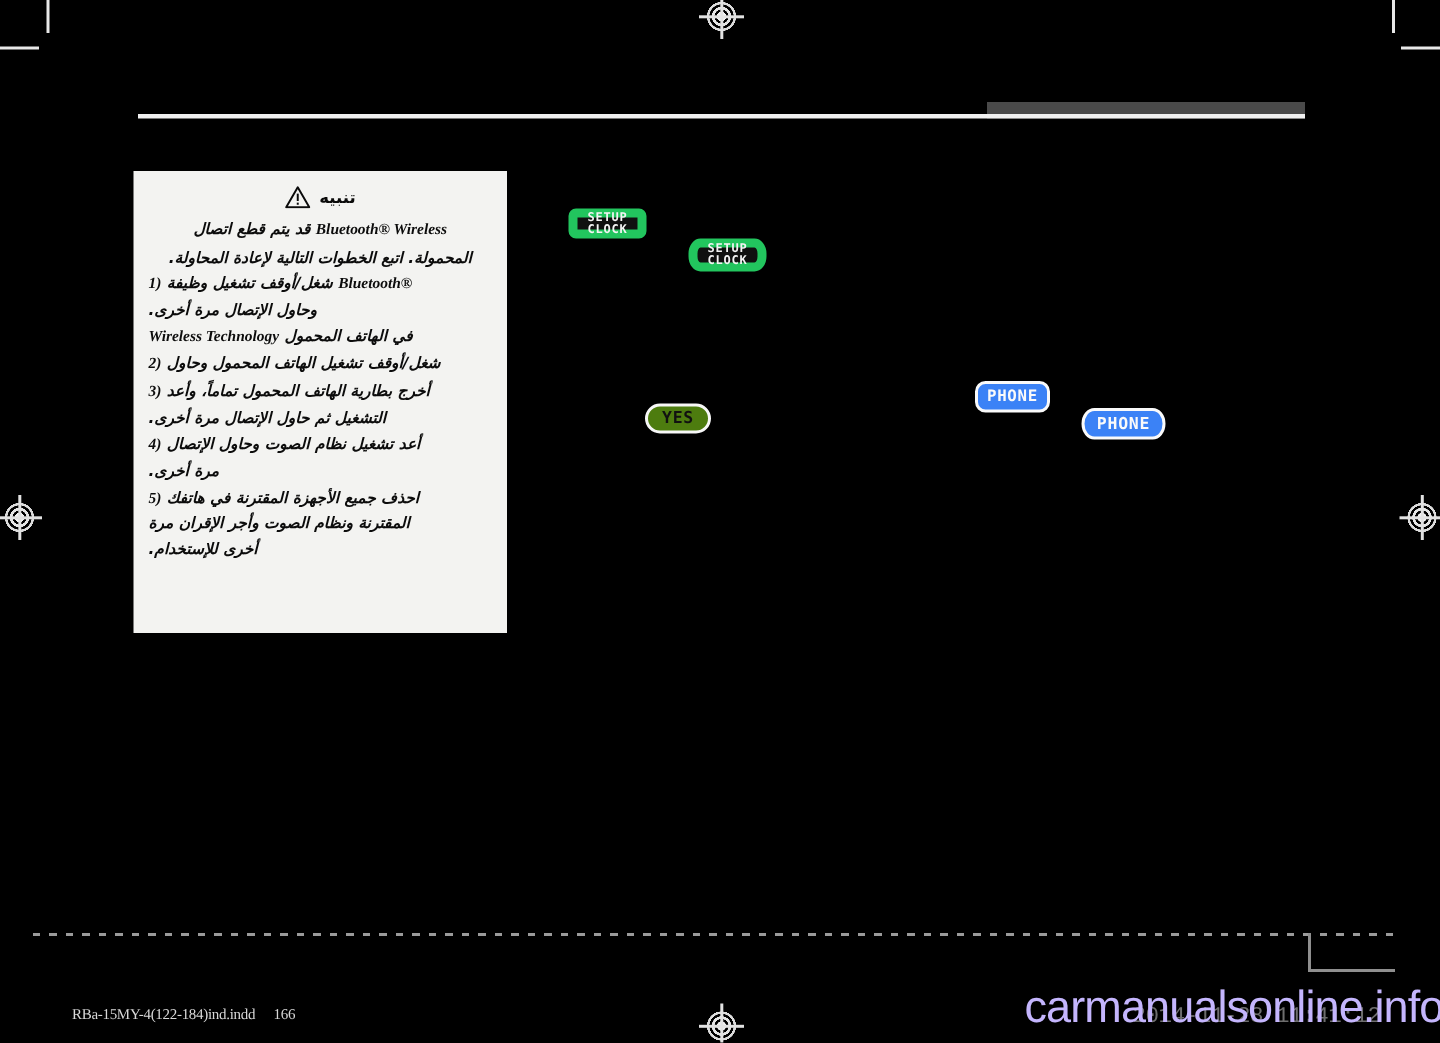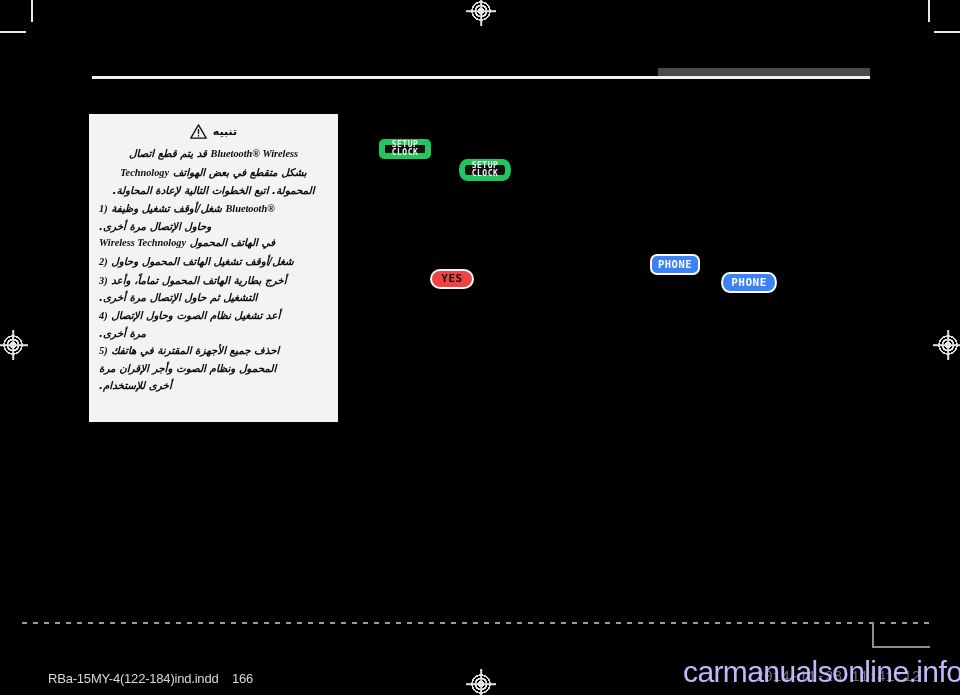--- a/index.html
+++ b/index.html
@@ -147,21 +147,21 @@
   }
 
   
   .key.outline-light {
     background: #101010;
     border: 6px solid #22c55e;
     color: #f4f4f4;
   }
   
   .key.solid-light {
-    background: #ef4444;
+    background: #4d7c0f;
     border: 2px solid #f7f7f7;
     color: #111111;
   }
   
   .key.inverted {
     background: #3b82f6;
     border: 2px solid #fafafa;
     color: #fafafa;
   }
 
@@ -218,22 +218,22 @@
     top: 646px;
     width: 58px;
     height: 2px;
     background: #8f8f8f;
   }
 
   .footer-file {
     position: absolute;
     left: 48px;
     top: 671px;
-    font-family: Liberation Sans, sans-serif;
-    font-size: 13px;
+    font-family: Liberation Serif, serif;
+    font-size: 10px;
     color: #d8d8d8;
     letter-spacing: -0.2px;
     white-space: nowrap;
   }
   .footer-page {
     margin-left: 10px;
   }
   .footer-date {
     position: absolute;
     left: 755px;
@@ -288,24 +288,20 @@
       <span class="caution-title-text">تنبيه</span>
     </div>
 
     <div class="caution-body">
 
       <p class="lead">
         <span class="lat">Bluetooth® Wireless</span>
         <span>قد يتم قطع اتصال</span>
       </p>
       <p class="lead">
-        <span>بشكل متقطع في بعض الهواتف</span>
-        <span class="lat">Technology</span>
-      </p>
-      <p class="lead">
         <span>المحمولة. اتبع الخطوات التالية لإعادة المحاولة.</span>
       </p>
 
       <ul class="caution-list">
 
         <li>
           <div>
             <span class="lat">Bluetooth®</span>
             <span>شغل/أوقف تشغيل وظيفة</span>
             <span class="lat">1)</span>
@@ -345,21 +341,21 @@
             <span>مرة أخرى.</span>
           </div>
         </li>
 
         <li>
           <div>
             <span>احذف جميع الأجهزة المقترنة في هاتفك</span>
             <span class="lat">5)</span>
           </div>
           <div>
-            <span>المحمول ونظام الصوت وأجر الإقران مرة</span>
+            <span>المقترنة ونظام الصوت وأجر الإقران مرة</span>
           </div>
           <div>
             <span>أخرى للإستخدام.</span>
           </div>
         </li>
 
       </ul>
     </div>
   </div>
 

